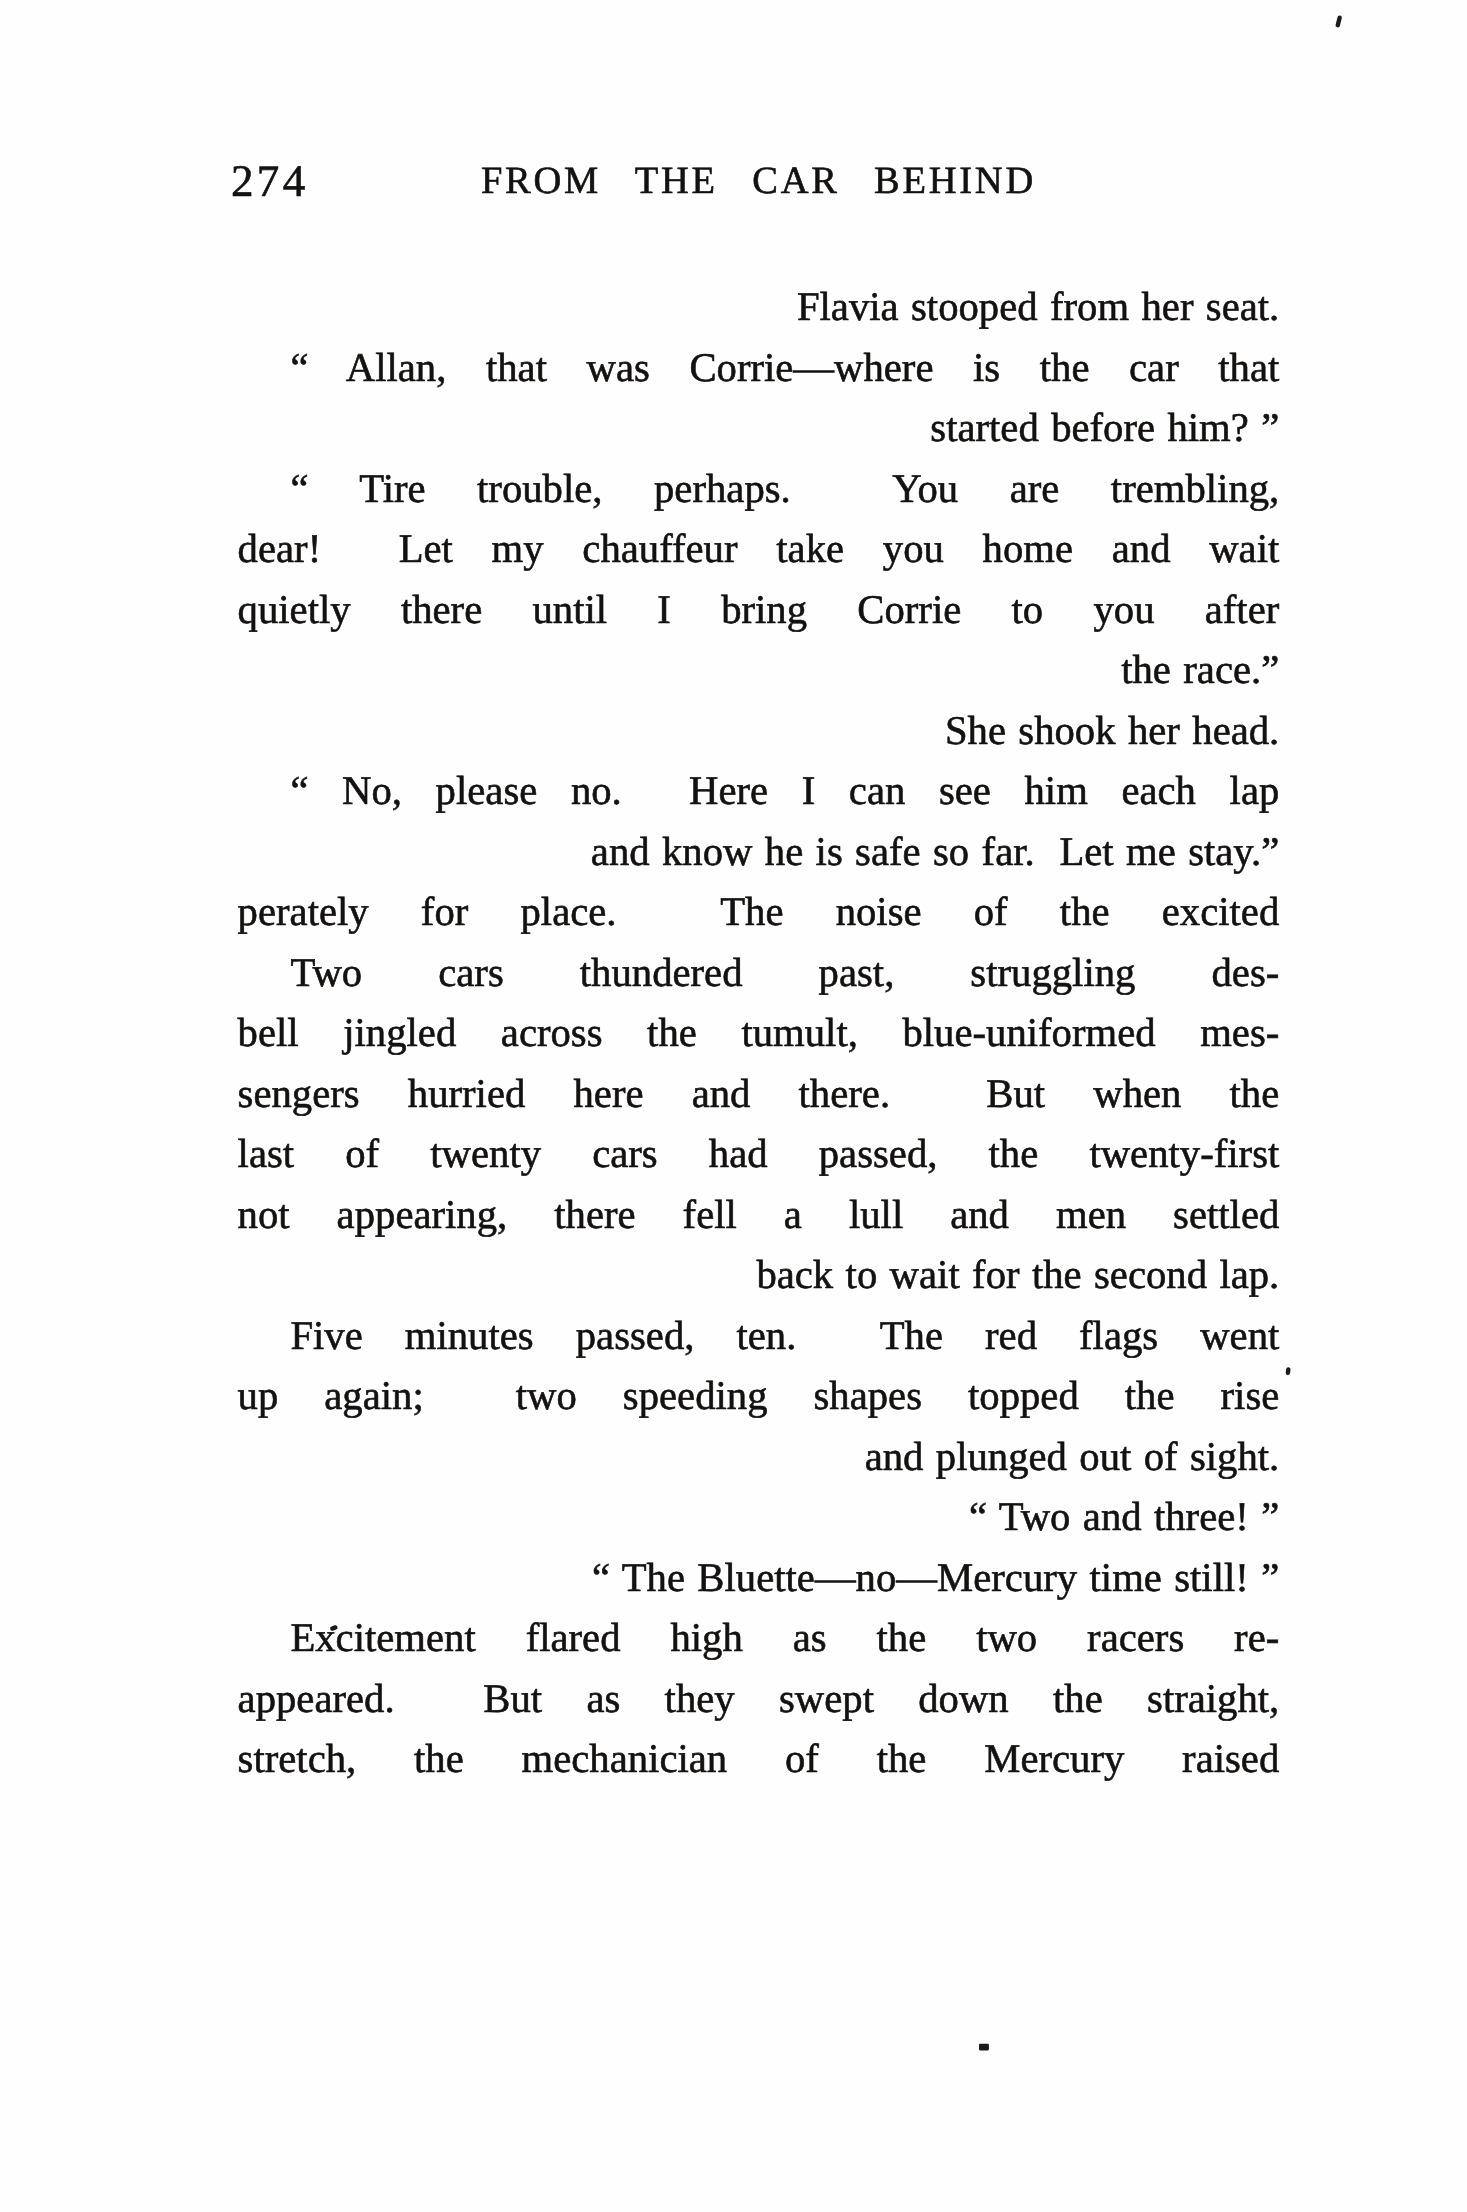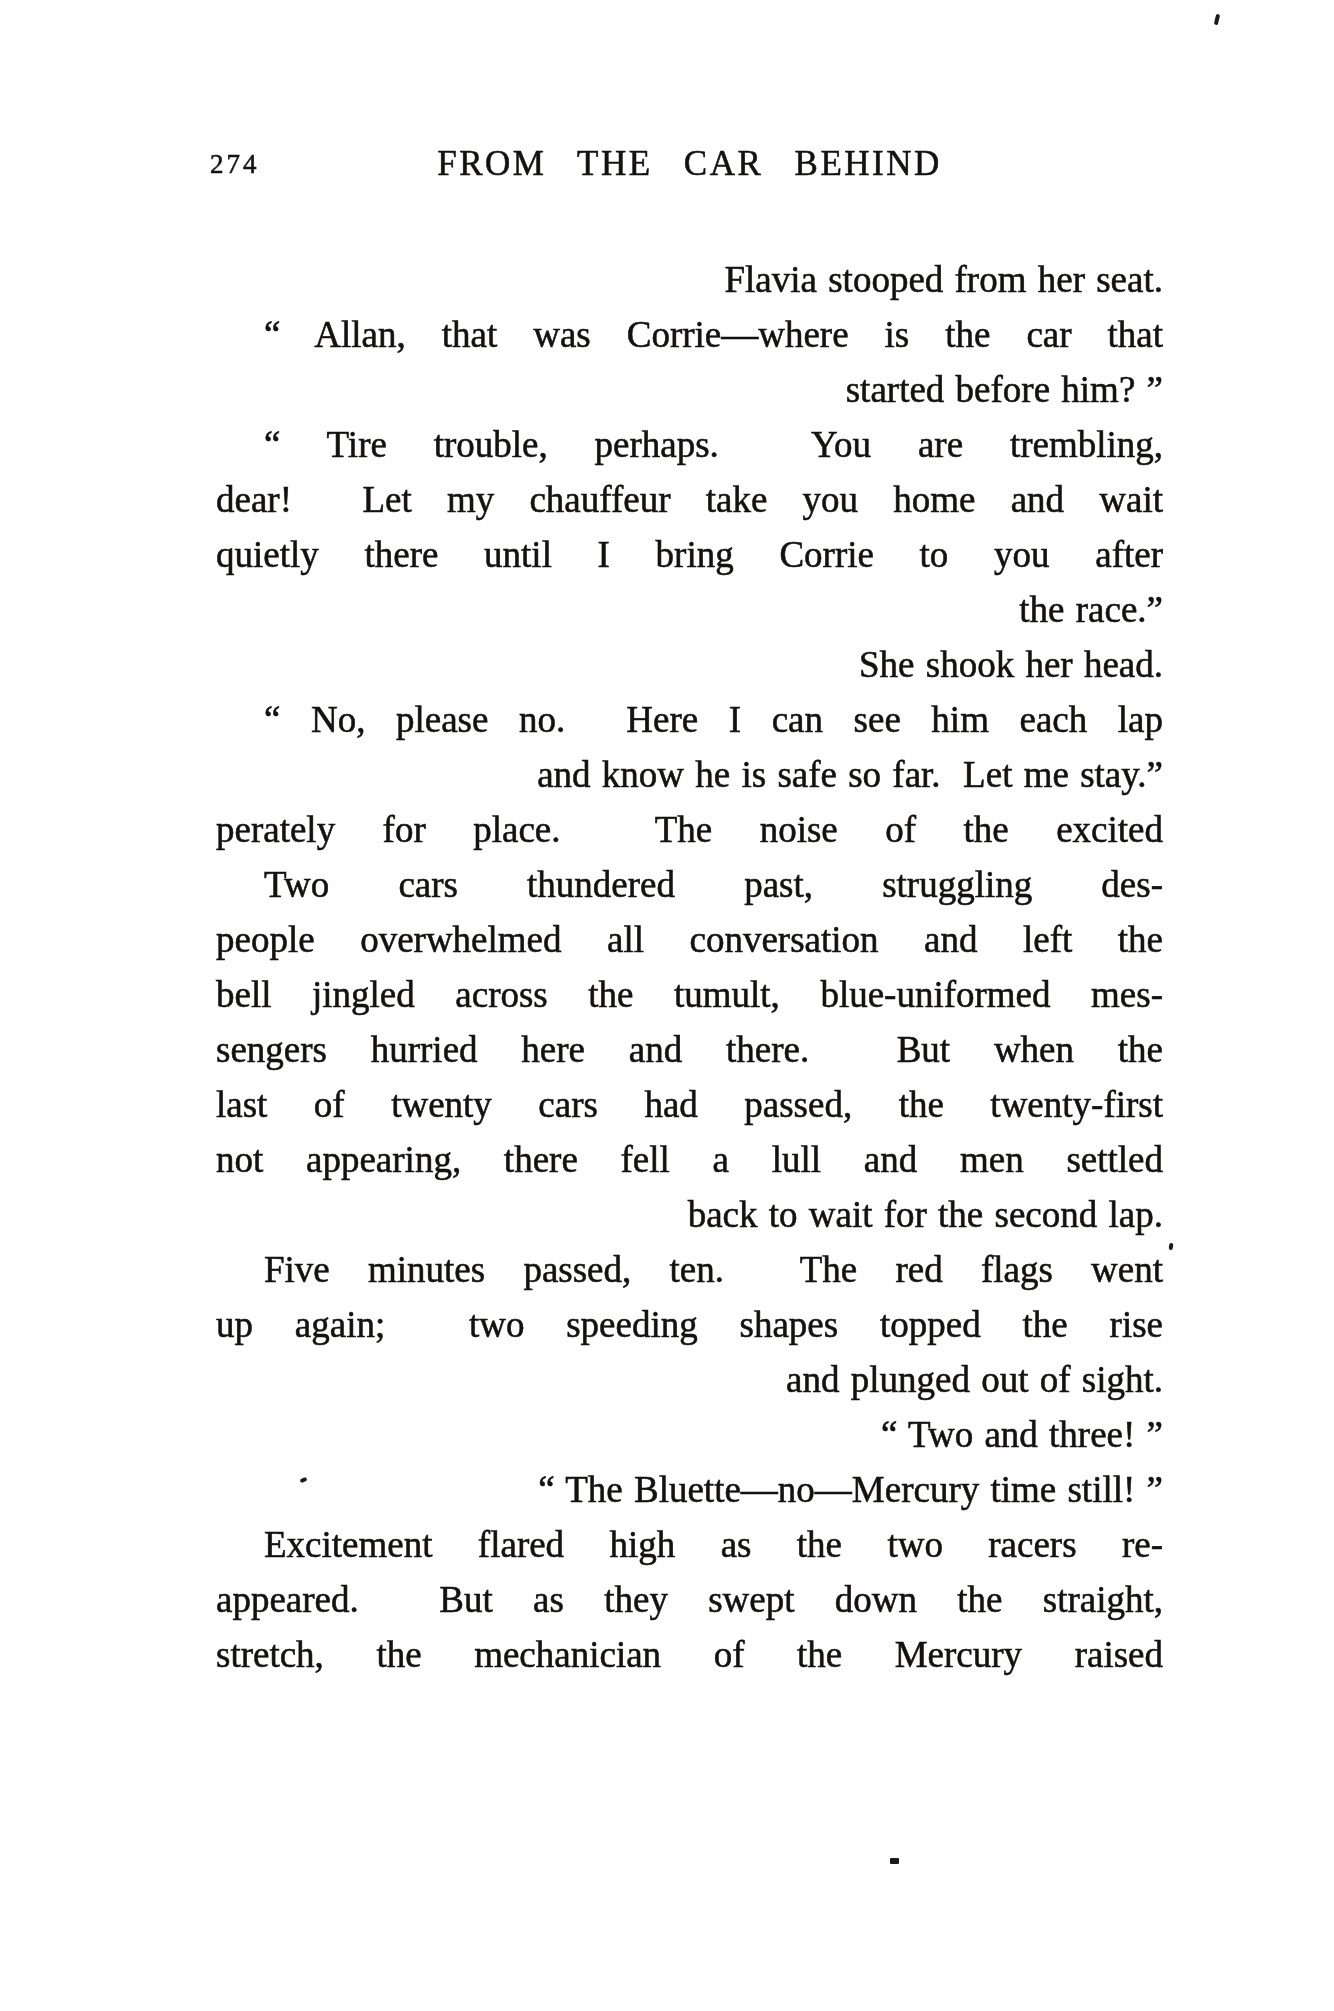--- a/index.html
+++ b/index.html
@@ -22,21 +22,21 @@
     position: absolute;
     top: 142px;
     left: 216px;
     width: 947px;
     height: 44px;
   }
   .folio {
     position: absolute;
     left: -6px;
     top: 0;
-    font-size: 27px;
+    font-size: 41px;
     letter-spacing: 3px;
     line-height: 44px;
   }
   .running-title {
     position: absolute;
     left: 0;
     top: 0;
     width: 100%;
     text-align: center;
     font-size: 35px;
@@ -90,21 +90,20 @@
       <div class="line">started before him? ”</div>
       <div class="line indent justify">“ Tire trouble, perhaps.&nbsp; You are trembling,</div>
       <div class="line justify">dear!&nbsp; Let my chauffeur take you home and wait</div>
       <div class="line justify">quietly there until I bring Corrie to you after</div>
       <div class="line">the race.”</div>
       <div class="line indent">She shook her head.</div>
       <div class="line indent justify">“ No, please no.&nbsp; Here I can see him each lap</div>
       <div class="line">and know he is safe so far.&nbsp; Let me stay.”</div>
       <div class="line justify">perately for place.&nbsp; The noise of the excited</div>
       <div class="line indent justify">Two cars thundered past, struggling des-</div>
-      <div class="line justify">people overwhelmed all conversation and left the</div>
       <div class="line justify">bell jingled across the tumult, blue-uniformed mes-</div>
       <div class="line justify">sengers hurried here and there.&nbsp; But when the</div>
       <div class="line justify">last of twenty cars had passed, the twenty-first</div>
       <div class="line justify">not appearing, there fell a lull and men settled</div>
       <div class="line">back to wait for the second lap.</div>
       <div class="line indent justify">Five minutes passed, ten.&nbsp; The red flags went</div>
       <div class="line justify">up again;&nbsp; two speeding shapes topped the rise</div>
       <div class="line">and plunged out of sight.</div>
       <div class="line indent">“ Two and three! ”</div>
       <div class="line indent">“ The Bluette—no—Mercury time still! ”</div>

